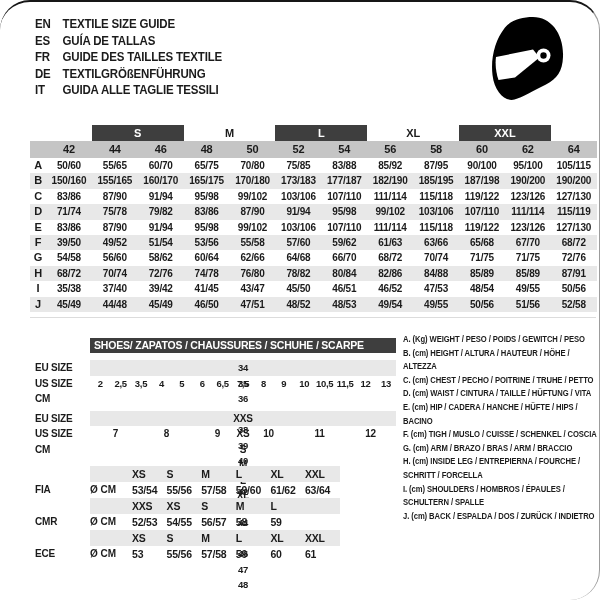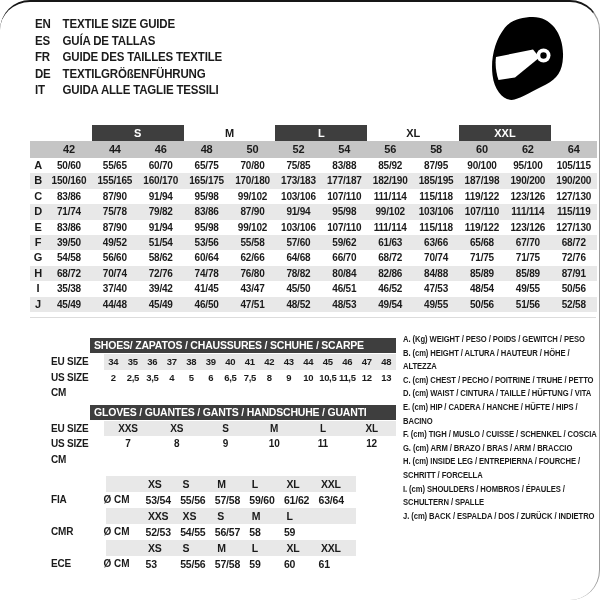--- a/index.html
+++ b/index.html
@@ -24,29 +24,29 @@
   .m-group.two{width:calc(2*var(--cw));}
   .m-group.dark{background:var(--dark,#3e3e3e);color:#fff;}
   .m-row{display:flex;height:15.4px;line-height:15.4px;font-size:10px;font-weight:700;letter-spacing:-.2px;}
   .m-row.m-head{height:17px;line-height:17px;background:var(--band,#c5c5c5);font-size:11px;}
   .m-row.shaded{background:var(--shade,#e8e8e8);}
   .m-letter{width:var(--lw);text-align:center;font-size:11px;}
   .m-cell{width:var(--cw);text-align:center;white-space:nowrap;}
   .divider{position:absolute;left:30px;top:315px;width:566px;height:1px;background:#dcdcdc;}
   
   .bottom-left{position:absolute;left:35px;top:336px;width:361px;}
-  .s-row{display:flex;height:15.5px;line-height:15.5px;margin-left:16px;}
+  .s-row{display:flex;height:15.5px;line-height:15.5px;}
   .s-label{width:55px;font-weight:700;font-size:10px;letter-spacing:-.2px;}
   .bar{background:var(--dark,#3e3e3e);color:#fff;font-weight:700;font-size:10.5px;
        height:15px;line-height:15px;padding-left:4px;box-sizing:border-box;letter-spacing:-.2px;white-space:nowrap;}
-  .bar-row{display:flex;height:16px;align-items:flex-start;}
+  .bar-row{display:flex;height:22px;align-items:flex-start;}
   .w306{width:306px;}
   .w200{width:200px;}
   .s-band{display:flex;width:306px;}
-  .s-band.shaded{background:var(--shade,#e8e8e8);}
+  .s-band.shaded{background:var(--shade,#e8e8e8);flex-direction:column;}
   .s-cell{flex:1;text-align:center;font-weight:700;font-size:9.5px;letter-spacing:-.3px;white-space:nowrap;}
   .gloves .s-cell{font-size:10px;letter-spacing:-.2px;}
   .gap4{height:4px;} .gap9{height:9px;}
   .helmet .s-row{height:16px;line-height:16px;}
   .h-band{display:flex;width:306px;}
   .h-band.shaded{background:var(--shade,#e8e8e8);width:250px;}
   .h-unit{width:42px;font-weight:700;font-size:10px;}
   .h-cell{width:34.6px;font-weight:700;font-size:10.5px;letter-spacing:-.2px;white-space:nowrap;}
   
   .legend{position:absolute;left:403px;top:331px;width:232px;transform:scaleX(.85);transform-origin:left top;}
@@ -318,24 +318,20 @@
           </div>
           <div class="s-row">
             <div class="s-label">CM</div>
           </div>
         </div>
     </div>
 
     <div class="gap4"></div>
 
     <div class="t-block gloves">
-      <div class="bar-row">
-        <div class="s-label"></div>
-        <div class="bar w306">GLOVES / GUANTES / GANTS / HANDSCHUHE / GUANTI</div>
-      </div>
       <div class="t-rows">
           <div class="s-row">
             <div class="s-label">EU SIZE</div>
             <div class="s-band shaded">
               <div class="s-cell">XXS</div>
               <div class="s-cell">XS</div>
               <div class="s-cell">S</div>
               <div class="s-cell">M</div>
               <div class="s-cell">L</div>
               <div class="s-cell">XL</div>

